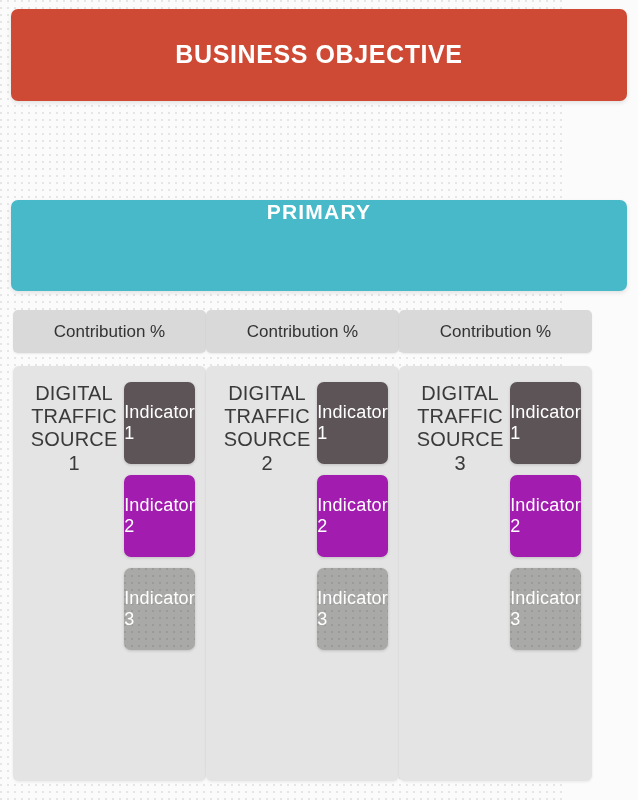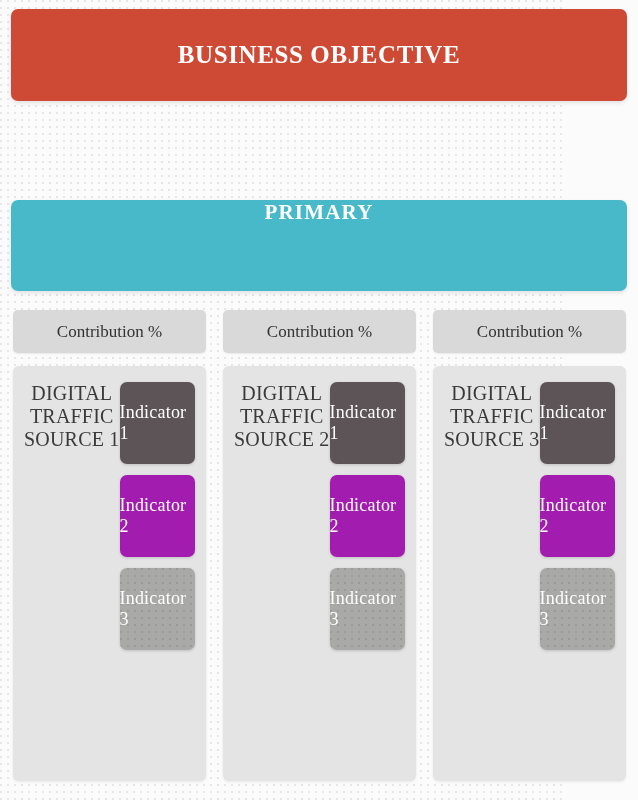--- a/index.html
+++ b/index.html
@@ -18,21 +18,20 @@
   
   #canvas {
     position: relative;
     width: 564px;
     height: 800px;
     background-color: #fbfbfb;
     background-image:
       radial-gradient(circle at 1px 1px, rgba(170,170,170,0.28) 0.7px, transparent 0.9px);
     background-size: 7px 7px;
     box-sizing: border-box;
-    font-family: Liberation Serif, serif;
   }
 
   
   .objective-bar {
     position: absolute;
     left: 11px;
     top: 9px;
     width: 616px;
     height: 92px;
     background: #ce4a35;
@@ -105,21 +104,20 @@
     text-align: center;
   }
 
   
   .columns {
     position: absolute;
     left: 13px;
     top: 310px;
     width: 613px;
     display: flex;
-    gap: 17px;
     z-index: 2;
   }
   .column {
     width: 193px;
     display: flex;
     flex-direction: column;
     gap: 13px;
   }
 
   .contribution-box {

